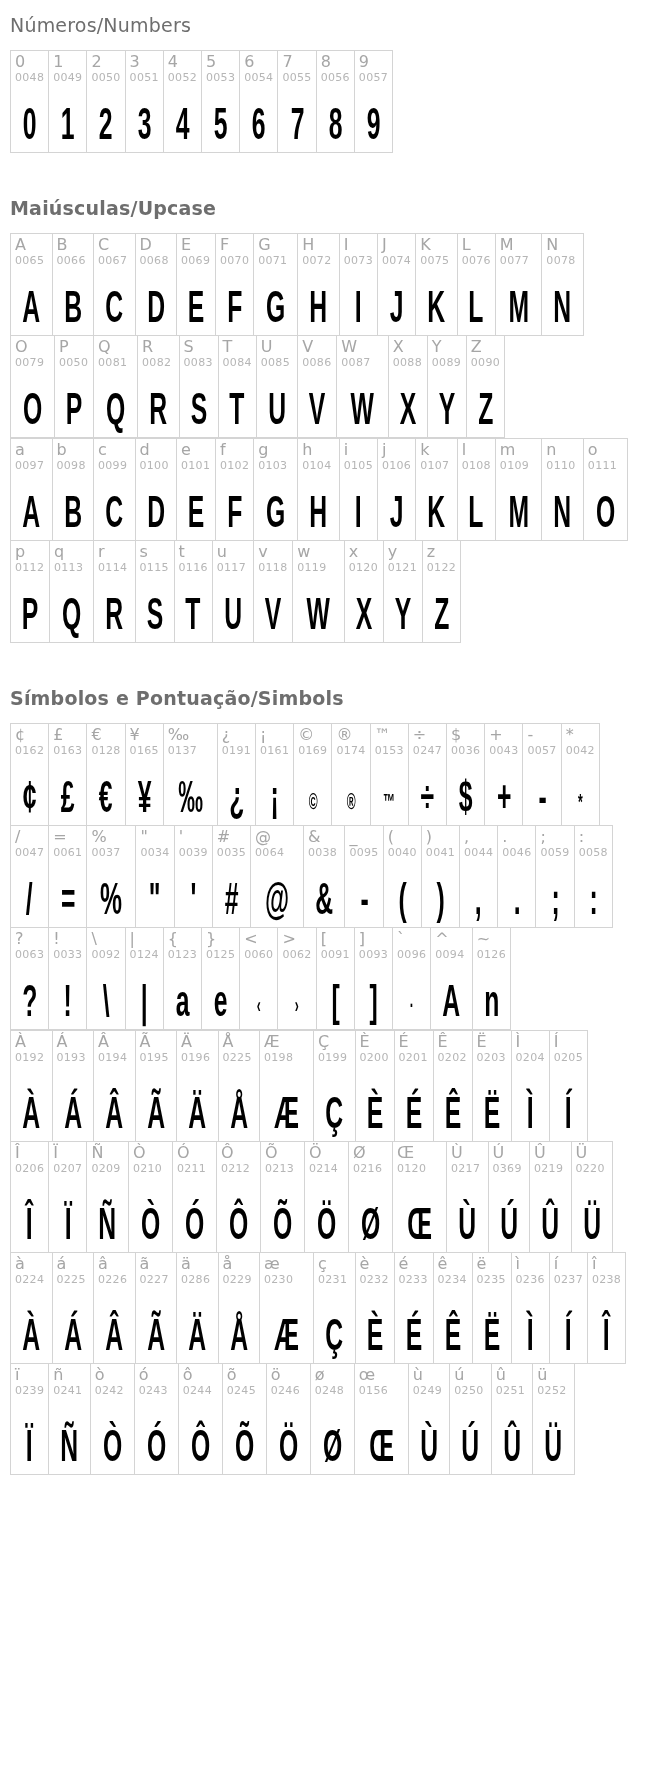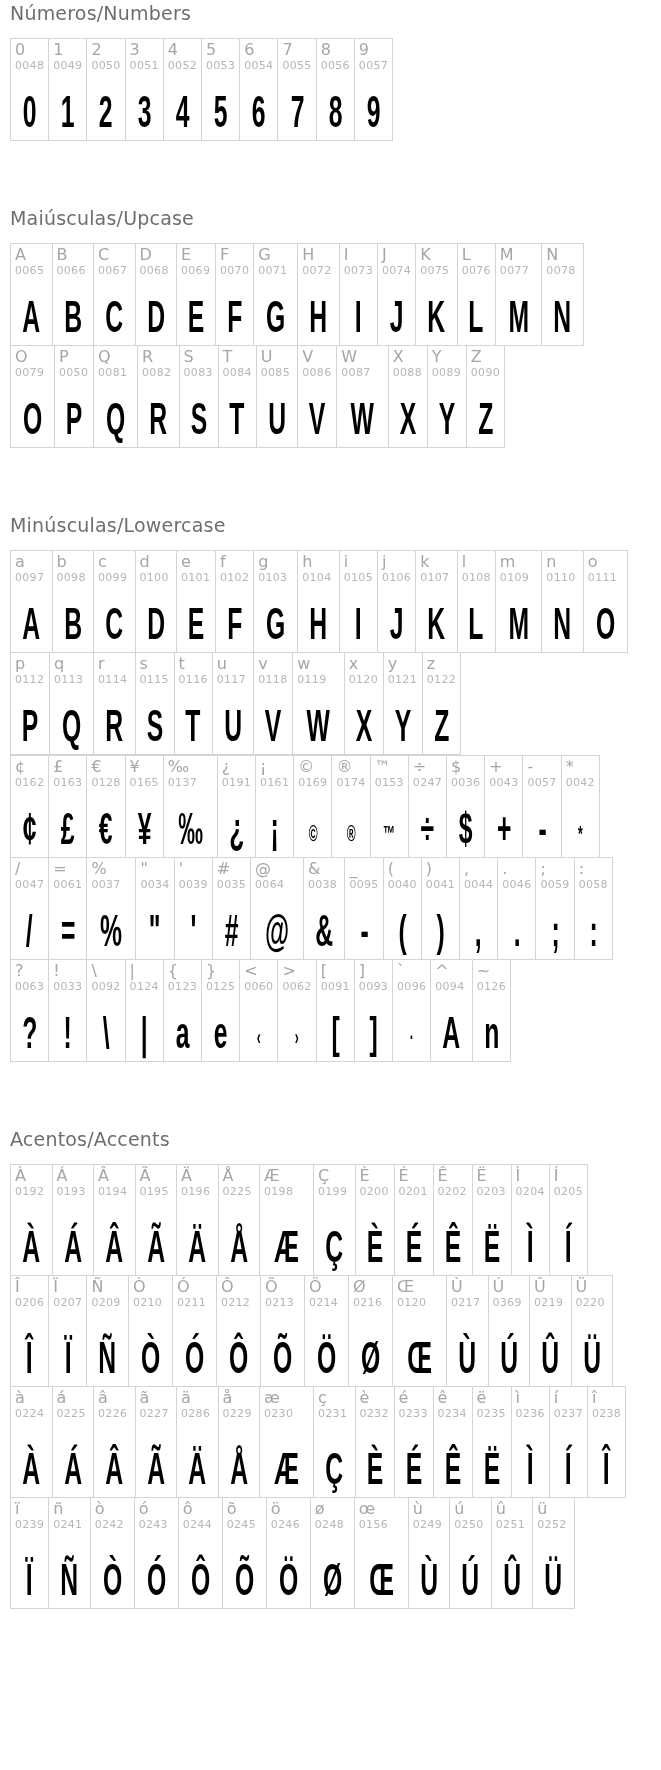--- a/index.html
+++ b/index.html
@@ -7,22 +7,22 @@
     width:661px;height:1770px;overflow:hidden;
     font-family:"DejaVu Sans", sans-serif;
   }
   .wrap{padding:2px 8px 0 10px;}
   h2.section-title{
     font-size:19px;font-weight:400;color:#6e6e6e;
     margin:0 0 14px 0;letter-spacing:.2px;
     font-family:"DejaVu Sans", sans-serif;
   }
   section.sec{margin-bottom:0;}
-  section.sec + section.sec h2.section-title{margin-top:66px;}
-  section.sec:first-child h2.section-title{margin-top:0;}
+  section.sec + section.sec h2.section-title{margin-top:44px;font-weight:bold;}
+  section.sec:first-child h2.section-title{margin-top:12px;}
   .row{display:flex;align-items:stretch;}
   .row + .row{margin-top:-1px;}
   .cell{
     border:1px solid #d4d4d4;
     margin-left:-1px;
     box-sizing:border-box;
     min-width:38px;
     height:103px;
     padding:2px 4px 6px 4px;
     display:flex;flex-direction:column;
@@ -311,21 +311,20 @@
         <div class="cell">
           <div class="ch">Z</div>
           <div class="code">0090</div>
           <div class="glyph-box">
             <span class="glyph">Z</span>
           </div>
         </div>
       </div>
     </section>
     <section class="sec sec-lowercase">
-      <h2 class="section-title">Minúsculas/Lowercase</h2>
       <div class="row">
         <div class="cell">
           <div class="ch">a</div>
           <div class="code">0097</div>
           <div class="glyph-box">
             <span class="glyph">A</span>
           </div>
         </div>
         <div class="cell">
           <div class="ch">b</div>
@@ -500,20 +499,21 @@
         <div class="cell">
           <div class="ch">z</div>
           <div class="code">0122</div>
           <div class="glyph-box">
             <span class="glyph">Z</span>
           </div>
         </div>
       </div>
     </section>
     <section class="sec sec-symbols">
+      <h2 class="section-title">Símbolos e Pontuação/Simbols</h2>
       <div class="row">
         <div class="cell">
           <div class="ch">¢</div>
           <div class="code">0162</div>
           <div class="glyph-box">
             <span class="glyph">¢</span>
           </div>
         </div>
         <div class="cell">
           <div class="ch">£</div>
@@ -809,21 +809,20 @@
         <div class="cell">
           <div class="ch">~</div>
           <div class="code">0126</div>
           <div class="glyph-box">
             <span class="glyph">n</span>
           </div>
         </div>
       </div>
     </section>
     <section class="sec sec-accents">
-      <h2 class="section-title">Acentos/Accents</h2>
       <div class="row">
         <div class="cell">
           <div class="ch">À</div>
           <div class="code">0192</div>
           <div class="glyph-box">
             <span class="glyph">À</span>
           </div>
         </div>
         <div class="cell">
           <div class="ch">Á</div>

